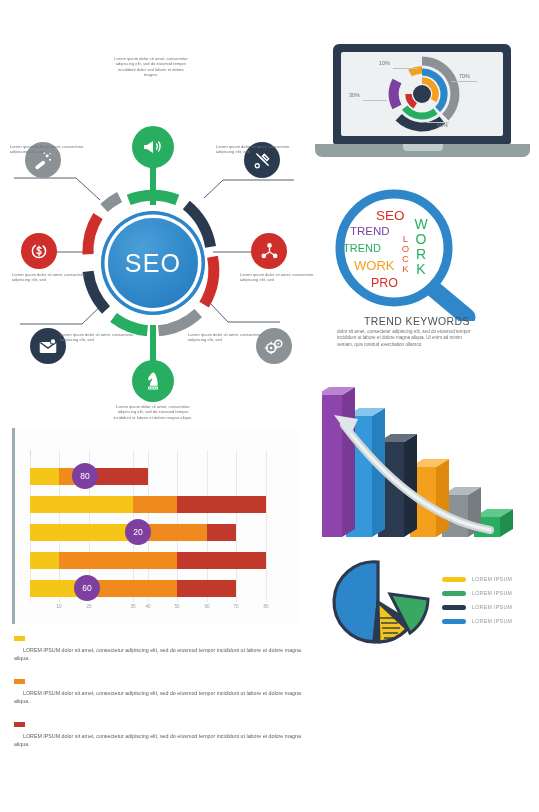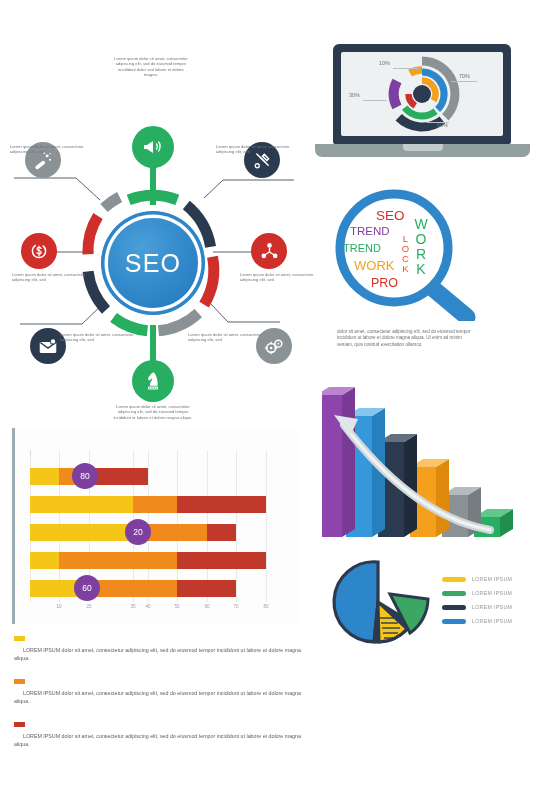--- a/index.html
+++ b/index.html
@@ -279,20 +279,21 @@
     </svg>
 
     <div class="kw abs" style="left:46px;top:22px;font-size:13.5px;color:#d93025;">SEO</div>
     <div class="kw abs" style="left:20px;top:39px;font-size:11.5px;color:#7d3fa0;">TREND</div>
     <div class="kw abs" style="left:13px;top:56px;font-size:11px;color:#27ae60;">TREND</div>
     <div class="kw abs" style="left:24px;top:72px;font-size:13px;color:#f5a01c;">WORK</div>
     <div class="kw abs" style="left:41px;top:90px;font-size:12.5px;color:#d93025;">PRO</div>
     <div class="kw kw-vert abs" style="left:70px;top:47px;font-size:9.5px;color:#e8542a;">LOCK</div>
     <div class="kw kw-vert abs" style="left:83px;top:30px;font-size:14px;color:#27ae60;">WORK</div>
 
+    <div id="trend-title">TREND KEYWORDS</div>
     <div id="trend-body">dolor sit amet, consectetur adipiscing elit, sed do eiusmod tempor incididunt ut labore et dolore magna aliqua. Ut enim ad minim veniam, quis nostrud exercitation ullamco.</div>
   </div>
 
   <div class="abs" id="bars3d">
     <svg width="212" height="160">
 
       <g>
         <polygon points="152,132 178,132 178,152 152,152" fill="#27ae60"></polygon>
         <polygon points="178,132 191,124 191,144 178,152" fill="#1f8e4e"></polygon>
         <polygon points="152,132 165,124 191,124 178,132" fill="#5fc98a"></polygon>

